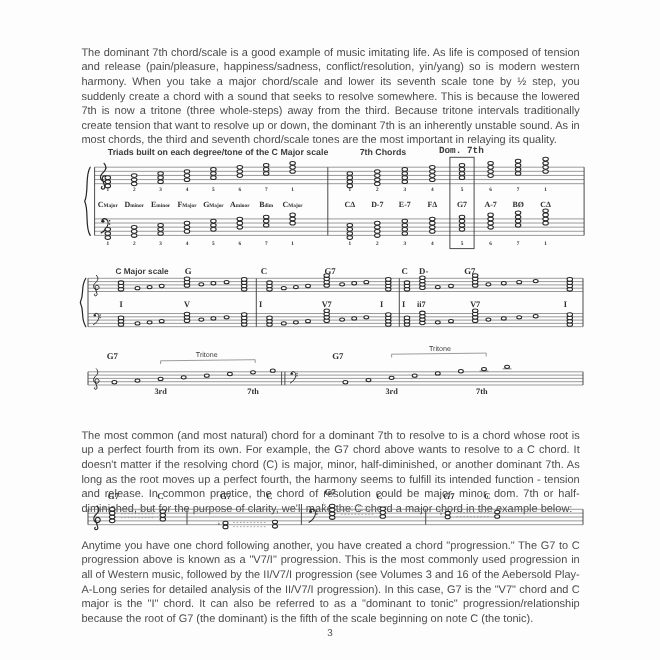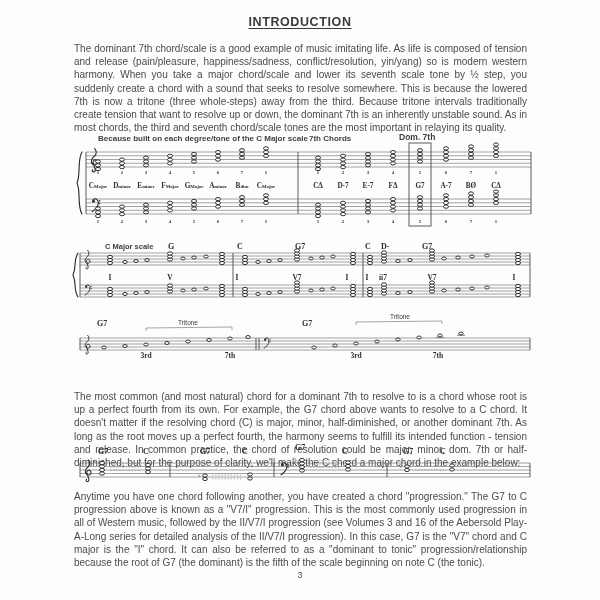--- a/index.html
+++ b/index.html
@@ -7,21 +7,21 @@
         font-family:"Liberation Sans",sans-serif;color:#4a4a4a;overflow:hidden;margin:0 auto;}
   .title{position:absolute;top:15px;left:0;width:100%;text-align:center;
          font-size:12.5px;font-weight:bold;letter-spacing:.6px;color:#3a3a3a;}
   .title span{text-decoration:underline;text-underline-offset:2px;}
   .para{position:absolute;left:74px;width:453px;margin:0;font-size:10px;line-height:13.2px;
         text-align:justify;color:#4b4b4b;}
   #p1{top:42px}
   #p2{top:390px}
   #p3{top:490px}
   .cap{position:absolute;font-size:8px;font-weight:bold;color:#3e3e3e;white-space:nowrap;}
-  .capserif{font-family:Liberation Sans, sans-serif;font-size:8.5px;}
+  .capserif{font-family:Liberation Mono, monospace;font-size:8.5px;}
   .pagenum{position:absolute;top:570px;left:0;width:100%;text-align:center;font-size:9px;color:#555;}
   svg{position:absolute;overflow:visible;}
   .sl{stroke:#5a5a5a;stroke-width:0.55;}
   .bl{stroke:#4a4a4a;stroke-width:0.9;}
   .nt{fill:#fff;stroke:#262626;stroke-width:0.95;}
   .clef{fill:none;stroke:#262626;stroke-width:1.1;stroke-linecap:round;}
   .dot{stroke:#8c8c8c;stroke-width:0.7;stroke-dasharray:1.4 1.7;}
   .ldg{stroke:#3a3a3a;stroke-width:0.6;}
   .brk{fill:none;stroke:#6a6a6a;stroke-width:0.6;}
   text{fill:#2f2f2f;}
@@ -32,28 +32,25 @@
   .sfx{font-size:4.8px;}
   .trl{font:6.5px "Liberation Sans",sans-serif;fill:#3e3e3e;}
   .cap2{font:bold 7.5px "Liberation Sans",sans-serif;fill:#3e3e3e;}
   .fl{font:5px "DejaVu Sans",sans-serif;}
 </style>
 </head>
 <body>
 
 <div class="page">
 
-  <div class="title">
-    <span>INTRODUCTION</span>
-  </div>
 
   <p id="p1" class="para">The dominant 7th chord/scale is a good example of music imitating life.  As life is composed of tension and release (pain/pleasure, happiness/sadness, conflict/resolution, yin/yang) so is modern western harmony.  When you take a major chord/scale and lower its seventh scale tone by ½ step, you suddenly create a chord with a sound that seeks to resolve somewhere.  This is because the lowered 7th is now a tritone (three whole-steps) away from the third.  Because tritone intervals traditionally create tension that want to resolve up or down, the dominant 7th is an inherently unstable sound.  As in most chords, the third and seventh chord/scale tones are the most important in relaying its quality.</p>
 
-  <div class="cap" style="top:134px;left:98px">Because built on each degree/tone of the C Major scale</div>
-  <div class="cap" style="top:134px;left:309px">7th Chords</div>
+  <div class="cap" style="top:134px;left:98px">Triads built on each degree/tone of the C Major scale</div>
+  <div class="cap" style="top:134px;left:327px">7th Chords</div>
   <div class="cap capserif" style="top:132px;left:399px">Dom. 7th</div>
 
   <svg id="sys1" style="left:70px;top:140px" width="470" height="96" viewBox="0 0 470 96">
       <line x1="16" x2="461" y1="12" y2="12" class="sl"></line>
       <line x1="16" x2="461" y1="15.75" y2="15.75" class="sl"></line>
       <line x1="16" x2="461" y1="19.5" y2="19.5" class="sl"></line>
       <line x1="16" x2="461" y1="23.25" y2="23.25" class="sl"></line>
       <line x1="16" x2="461" y1="27" y2="27" class="sl"></line>
       <line x1="16" x2="461" y1="59" y2="59" class="sl"></line>
       <line x1="16" x2="461" y1="62.75" y2="62.75" class="sl"></line>

